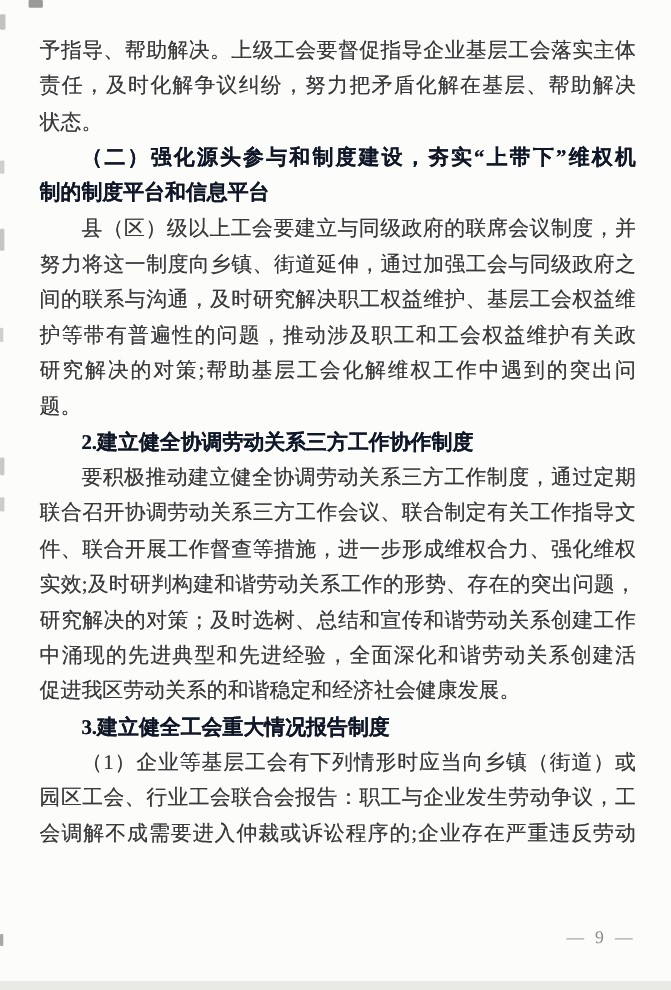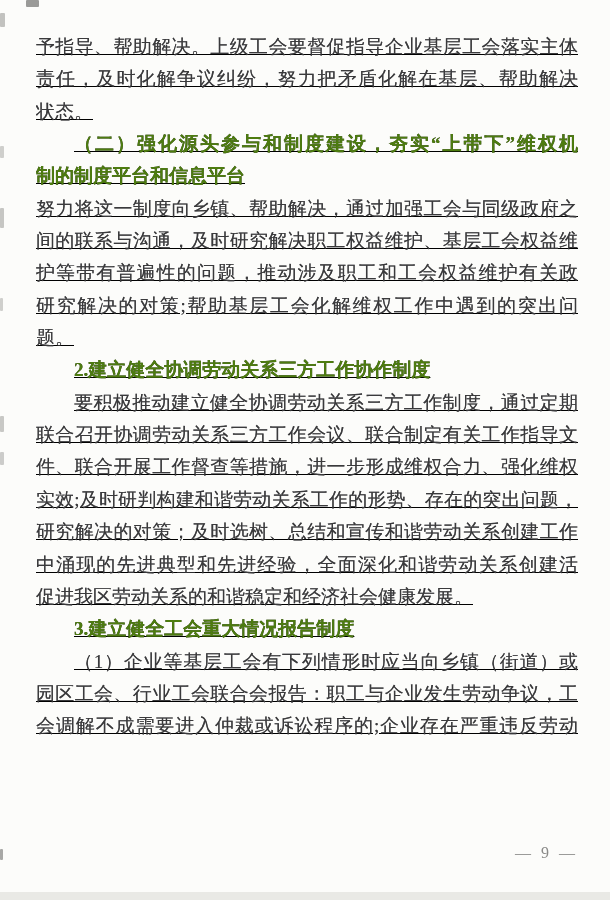--- a/index.html
+++ b/index.html
@@ -13,42 +13,41 @@
     height: 900px;
     background: #fcfcfa;
     overflow: hidden;
     font-family: "Liberation Serif", "DejaVu Serif", serif;
   }
   #text-block {
     position: absolute;
     left: 36px;
     top: 31px;
     width: 542px;
-    text-decoration: underline;
   }
   .line {
     font-size: 19px;
     line-height: 32.35px;
     height: 32.35px;
     color: #3a3a3c;
     text-shadow: 0 0 0.5px rgba(70,70,72,0.75);
     overflow: hidden;
     white-space: nowrap;
   }
   .line.full {
     white-space: normal;
     text-align: justify;
     text-align-last: justify;
   }
   .line.indent {
     text-indent: 2em;
   }
   .line.heading {
     font-weight: bold;
-    color: #4d7c0f;
+    color: #0f172a;
     text-shadow: 0 0 0.6px rgba(20,20,20,0.9);
   }
   .pageno {
     position: absolute;
     top: 843px;
     left: 0;
     width: 578px;
     text-align: right;
     font-size: 16px;
     line-height: 20px;
@@ -72,21 +71,22 @@
 </head>
 <body>
 
 <div class="page">
   <div id="text-block">
       <div class="line full">予指导、帮助解决。上级工会要督促指导企业基层工会落实主体</div>
       <div class="line full">责任，及时化解争议纠纷，努力把矛盾化解在基层、帮助解决</div>
       <div class="line">状态。</div>
       <div class="line heading full indent">（二）强化源头参与和制度建设，夯实“上带下”维权机</div>
       <div class="line heading">制的制度平台和信息平台</div>
-      <div class="line full">努力将这一制度向乡镇、帮助解决，通过加强工会与同级政府之</div>
+      <div class="line full indent">县（区）级以上工会要建立与同级政府的联席会议制度，并</div>
+      <div class="line full">努力将这一制度向乡镇、街道延伸，通过加强工会与同级政府之</div>
       <div class="line full">间的联系与沟通，及时研究解决职工权益维护、基层工会权益维</div>
       <div class="line full">护等带有普遍性的问题，推动涉及职工和工会权益维护有关政策、</div>
       <div class="line full">研究解决的对策;帮助基层工会化解维权工作中遇到的突出问</div>
       <div class="line">题。</div>
       <div class="line heading indent">2.建立健全协调劳动关系三方工作协作制度</div>
       <div class="line full indent">要积极推动建立健全协调劳动关系三方工作制度，通过定期</div>
       <div class="line full">联合召开协调劳动关系三方工作会议、联合制定有关工作指导文</div>
       <div class="line full">件、联合开展工作督查等措施，进一步形成维权合力、强化维权</div>
       <div class="line full">实效;及时研判构建和谐劳动关系工作的形势、存在的突出问题，</div>
       <div class="line full">研究解决的对策；及时选树、总结和宣传和谐劳动关系创建工作</div>

